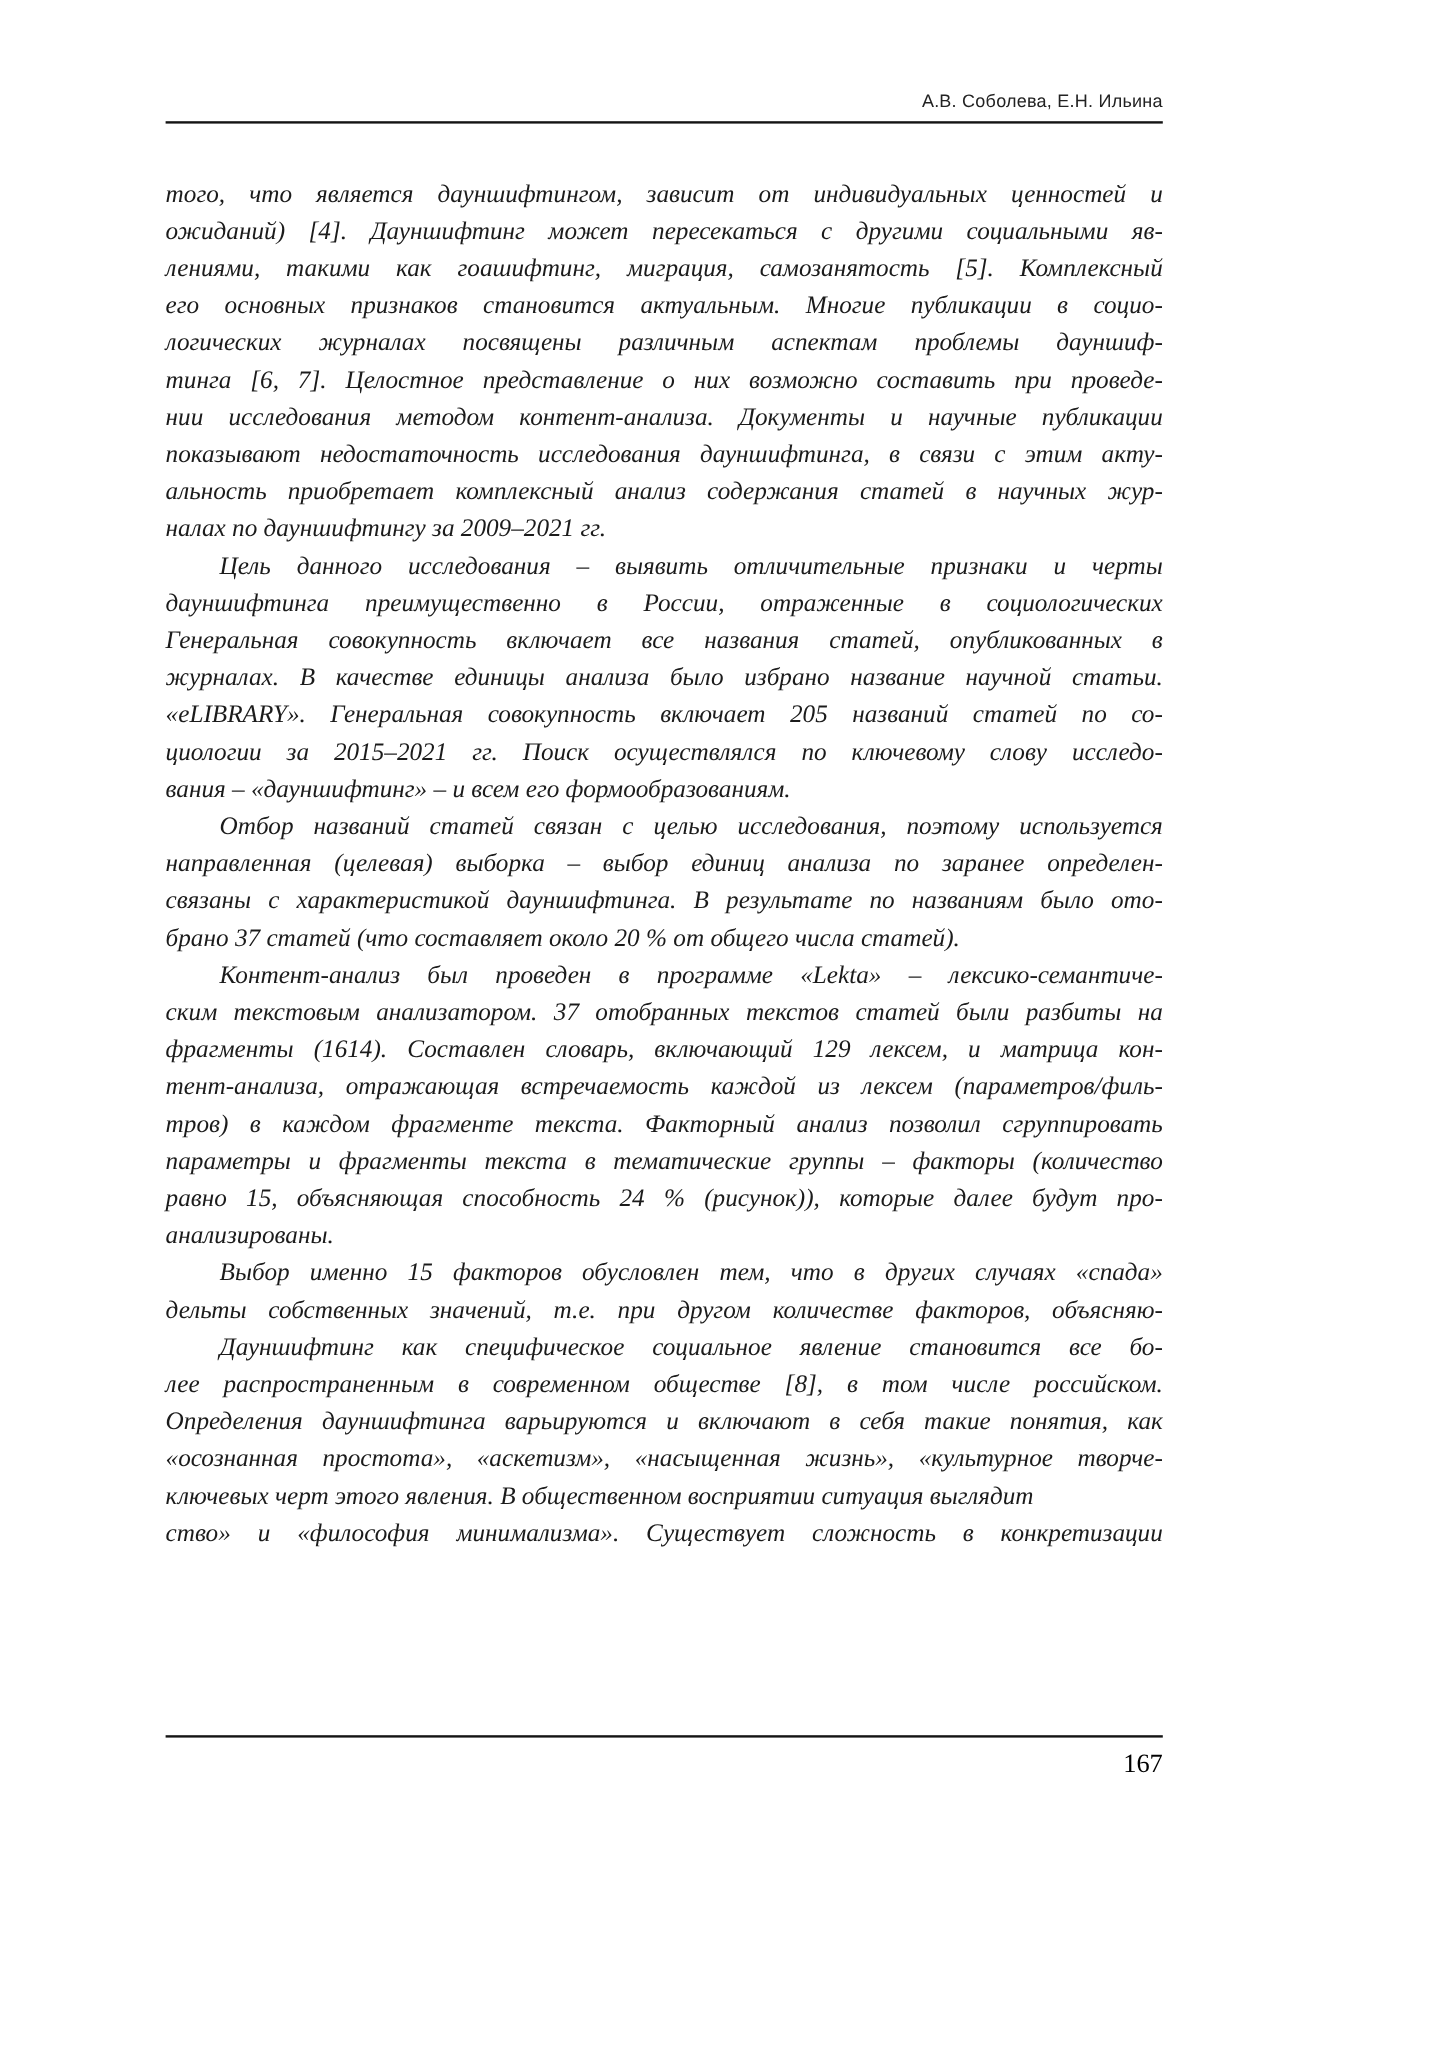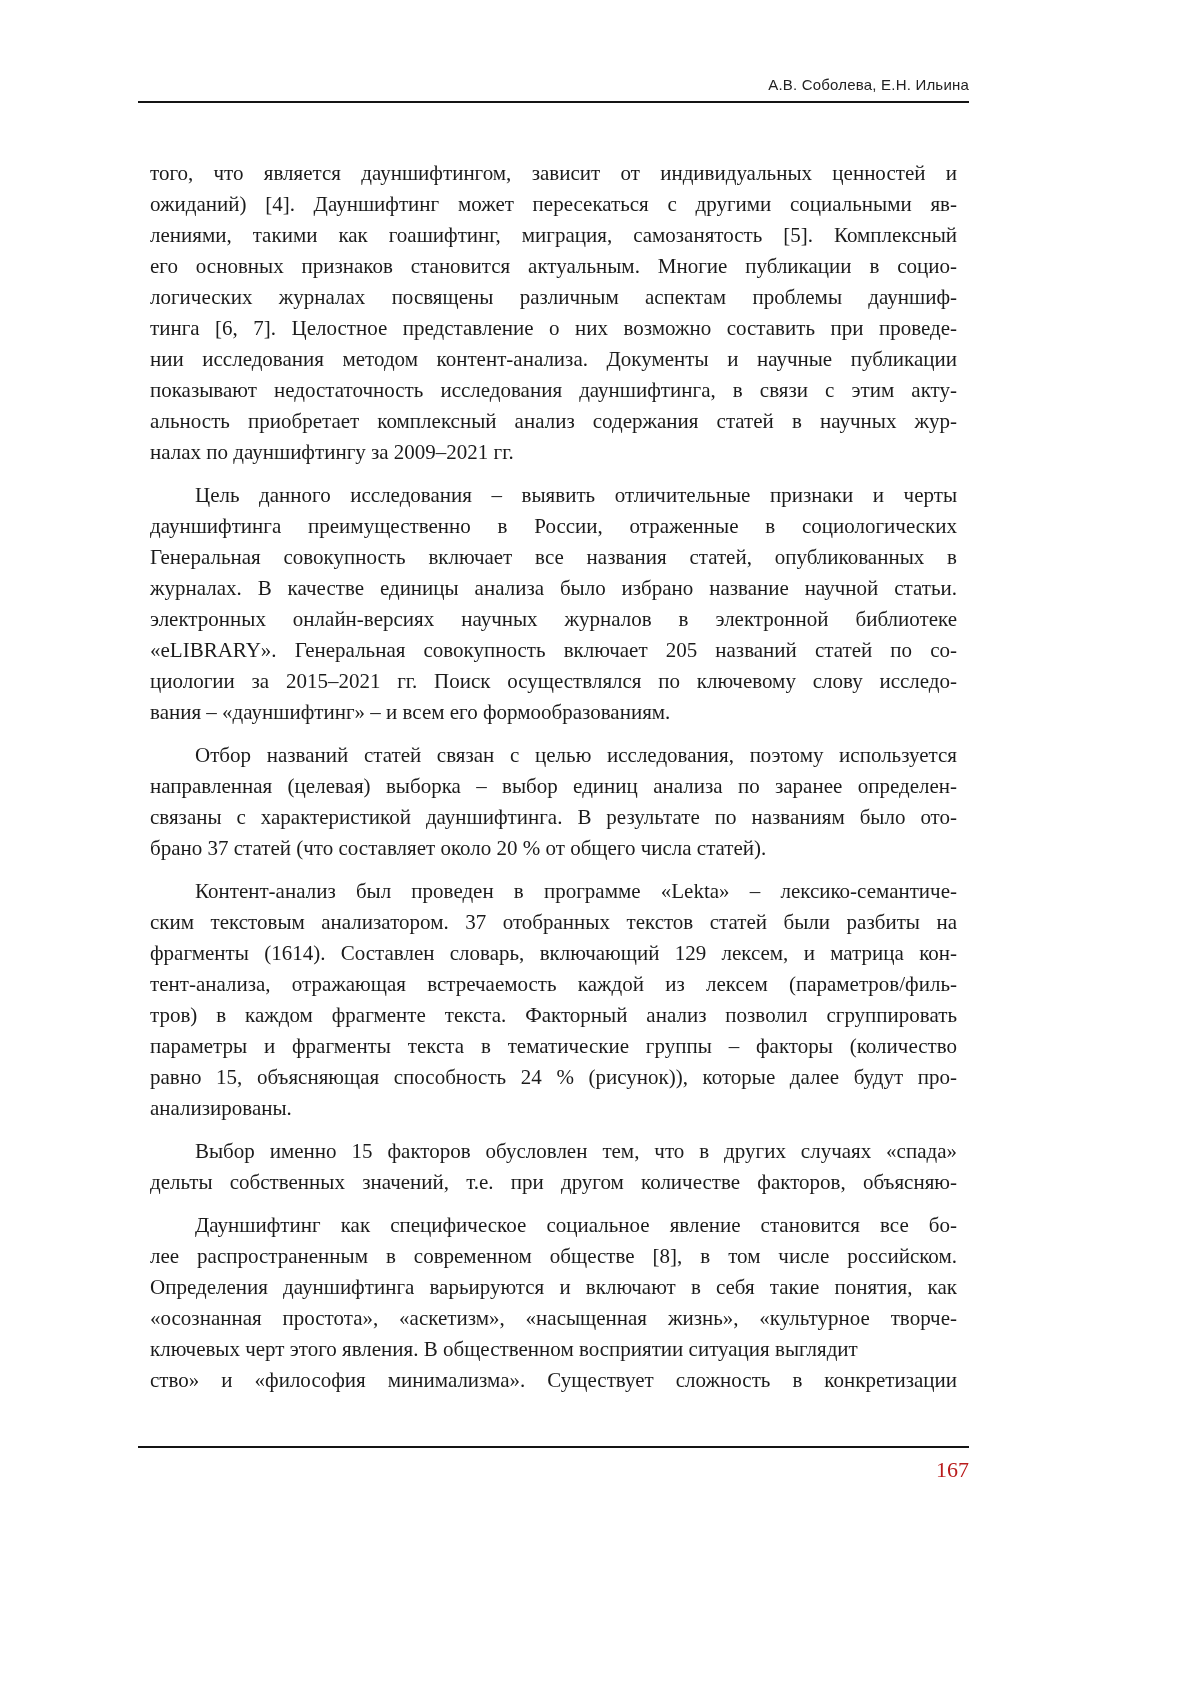--- a/index.html
+++ b/index.html
@@ -35,21 +35,22 @@
     border-bottom: 2px solid #141414;
     height: 0;
   }
   .page-body {
     position: absolute;
     left: 138px;
     width: 831px;
     top: 146px;
   }
   .para {
-    margin: 12px;
+    margin: 0;
+    font-style: italic;
   }
   .line {
     font-size: 21px;
     line-height: 31px;
     text-align: justify;
     text-align-last: justify;
   }
   .line.last {
     text-align-last: left;
   }
@@ -59,21 +60,21 @@
   .footer {
     position: absolute;
     left: 138px;
     width: 831px;
     top: 1446px;
   }
   .pagenum {
     font-size: 22px;
     text-align: right;
     padding-top: 9px;
-    color: #b91c1c;
+    color: #000000;
   }
 </style>
 </head>
 <body>
 
 <div class="page">
 
   <div class="header">
     <div class="authors">А.В. Соболева, Е.Н. Ильина</div>
     <div class="rule"></div>
@@ -90,21 +91,20 @@
         <div class="line">нии исследования методом контент-анализа. Документы и научные публикации</div>
         <div class="line">показывают недостаточность исследования дауншифтинга, в связи с этим акту-</div>
         <div class="line">альность приобретает комплексный анализ содержания статей в научных жур-</div>
         <div class="line last">налах по дауншифтингу за 2009–2021 гг.</div>
       </div>
       <div class="para">
         <div class="line first">Цель данного исследования – выявить отличительные признаки и черты</div>
         <div class="line">дауншифтинга преимущественно в России, отраженные в социологических</div>
         <div class="line">Генеральная совокупность включает все названия статей, опубликованных в</div>
         <div class="line">журналах. В качестве единицы анализа было избрано название научной статьи.</div>
-        <div class="line">электронных онлайн-версиях научных журналов в электронной библиотеке</div>
         <div class="line">«eLIBRARY». Генеральная совокупность включает 205 названий статей по со-</div>
         <div class="line">циологии за 2015–2021 гг. Поиск осуществлялся по ключевому слову исследо-</div>
         <div class="line last">вания – «дауншифтинг» – и всем его формообразованиям.</div>
       </div>
       <div class="para">
         <div class="line first">Отбор названий статей связан с целью исследования, поэтому используется</div>
         <div class="line">направленная (целевая) выборка – выбор единиц анализа по заранее определен-</div>
         <div class="line">связаны с характеристикой дауншифтинга. В результате по названиям было ото-</div>
         <div class="line last">брано 37 статей (что составляет около 20 % от общего числа статей).</div>
       </div>

